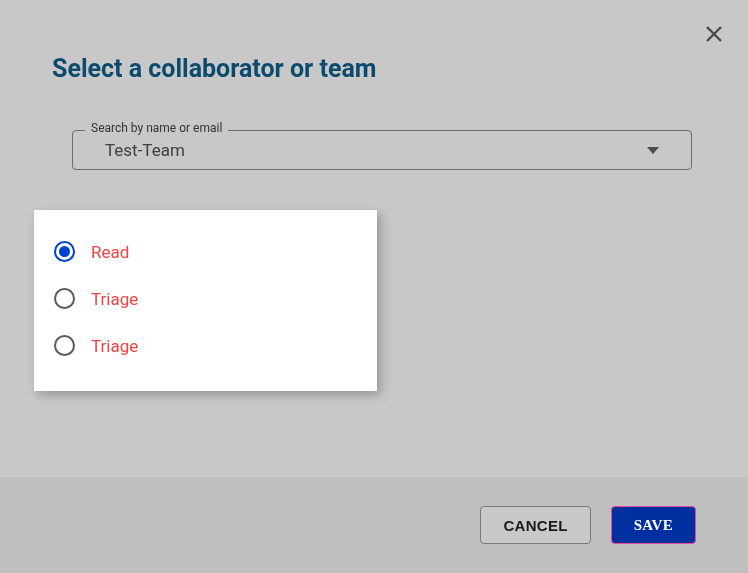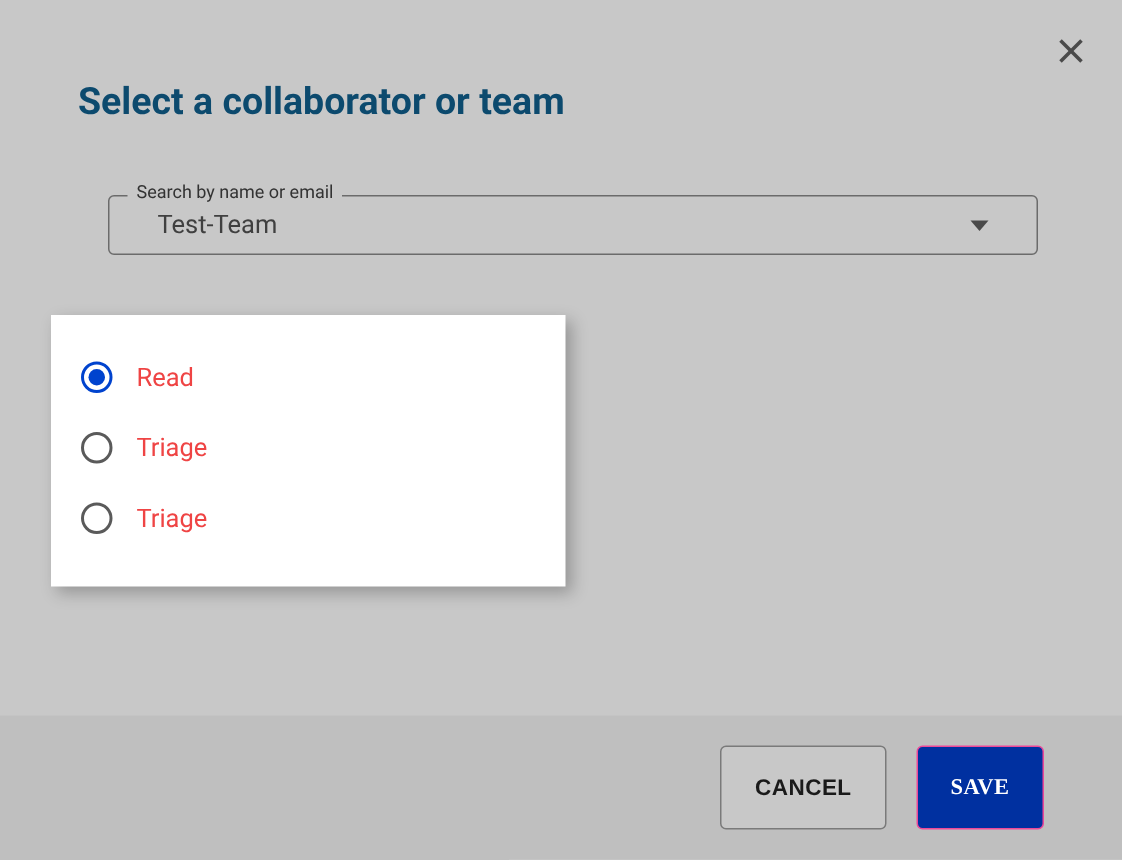--- a/index.html
+++ b/index.html
@@ -114,21 +114,21 @@
       bottom: 0;
       height: 96px;
       background: #bfbfbf;
       display: flex;
       align-items: center;
       justify-content: flex-end;
       padding-right: 52px;
       gap: 20px;
     }
     .btn {
-      height: 56px;
+      height: 38px;
       border-radius: 4px;
       font-size: 15px;
       font-weight: 600;
       cursor: pointer;
       padding: 0 22px;
       letter-spacing: 0.3px;
     }
     .btn-cancel {
       background: #c8c8c8;
       border: 1px solid #7a7a7a;

